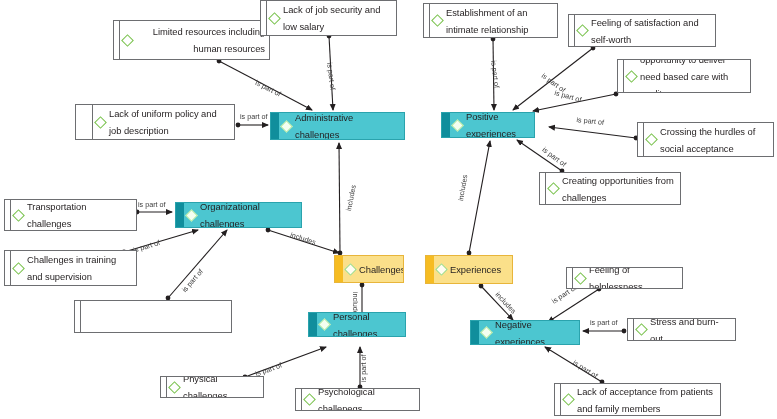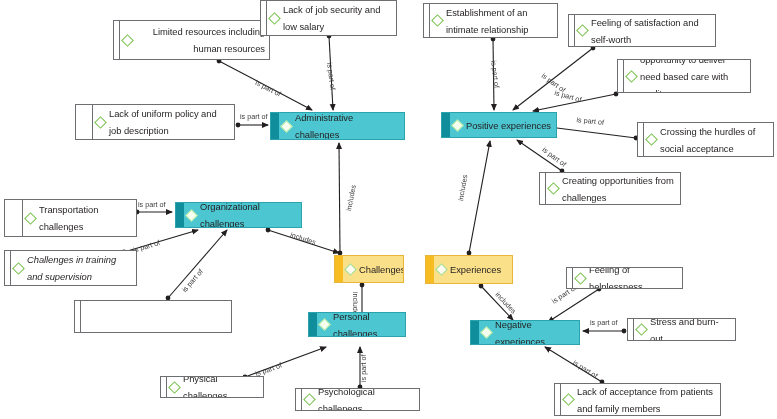--- a/index.html
+++ b/index.html
@@ -244,35 +244,35 @@
           <span class="label">Lack of uniform policy and job description</span>
         </div>
       </div>
       <div class="node teal" style="left: 270px; top: 112px; width: 135px; height: 28px;">
         <div class="bar"></div>
         <div class="body">
           <span class="dia"></span>
           <span class="label">Administrative challenges</span>
         </div>
       </div>
-      <div class="node plain" style="left: 4px; top: 199px; width: 133px; height: 38px; padding-left: 12px;">
+      <div class="node plain" style="left: 4px; top: 199px; width: 133px; height: 32px;">
         <div class="bar"></div>
         <div class="body">
           <span class="dia"></span>
           <span class="label">Transportation challenges</span>
         </div>
       </div>
       <div class="node teal" style="left: 175px; top: 202px; width: 127px; height: 26px;">
         <div class="bar"></div>
         <div class="body">
           <span class="dia"></span>
           <span class="label">Organizational challenges</span>
         </div>
       </div>
-      <div class="node plain" style="left: 4px; top: 250px; width: 133px; height: 36px; font-style: italic;">
+      <div class="node plain" style="left: 4px; top: 250px; width: 133px; height: 36px;">
         <div class="bar"></div>
         <div class="body">
           <span class="dia"></span>
           <span class="label">Challenges in training and supervision</span>
         </div>
       </div>
       <div class="node plain" style="left: 74px; top: 300px; width: 158px; height: 33px;">
         <div class="bar"></div>
       </div>
       <div class="node yellow" style="left: 334px; top: 255px; width: 70px; height: 28px;">
@@ -317,21 +317,21 @@
           <span class="label">Feeling of satisfaction and self-worth</span>
         </div>
       </div>
       <div class="node plain" style="left: 617px; top: 59px; width: 134px; height: 34px;">
         <div class="bar"></div>
         <div class="body">
           <span class="dia"></span>
           <span class="label">opportunity to deliver need based care with quality</span>
         </div>
       </div>
-      <div class="node teal" style="left: 441px; top: 112px; width: 116px; height: 26px; align-items: center;">
+      <div class="node teal" style="left: 441px; top: 112px; width: 94px; height: 26px; align-items: center;">
         <div class="bar"></div>
         <div class="body">
           <span class="dia"></span>
           <span class="label">Positive experiences</span>
         </div>
       </div>
       <div class="node plain" style="left: 637px; top: 122px; width: 137px; height: 35px;">
         <div class="bar"></div>
         <div class="body">
           <span class="dia"></span>

